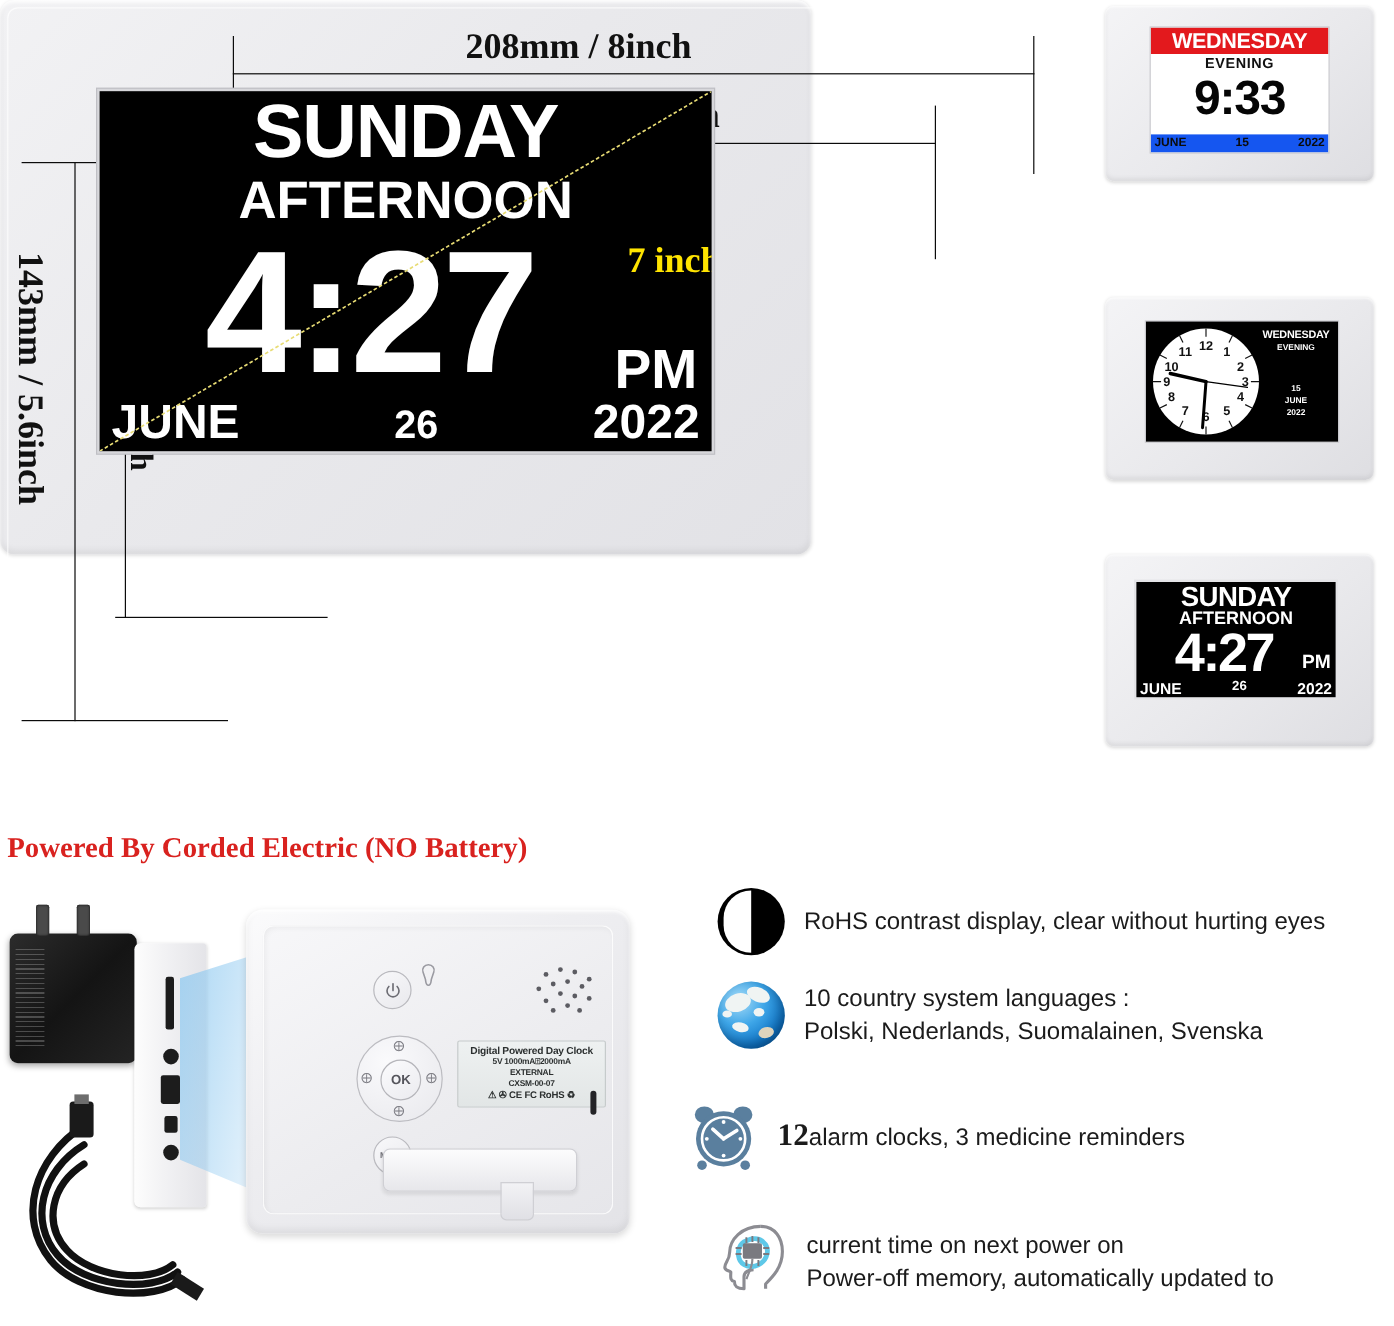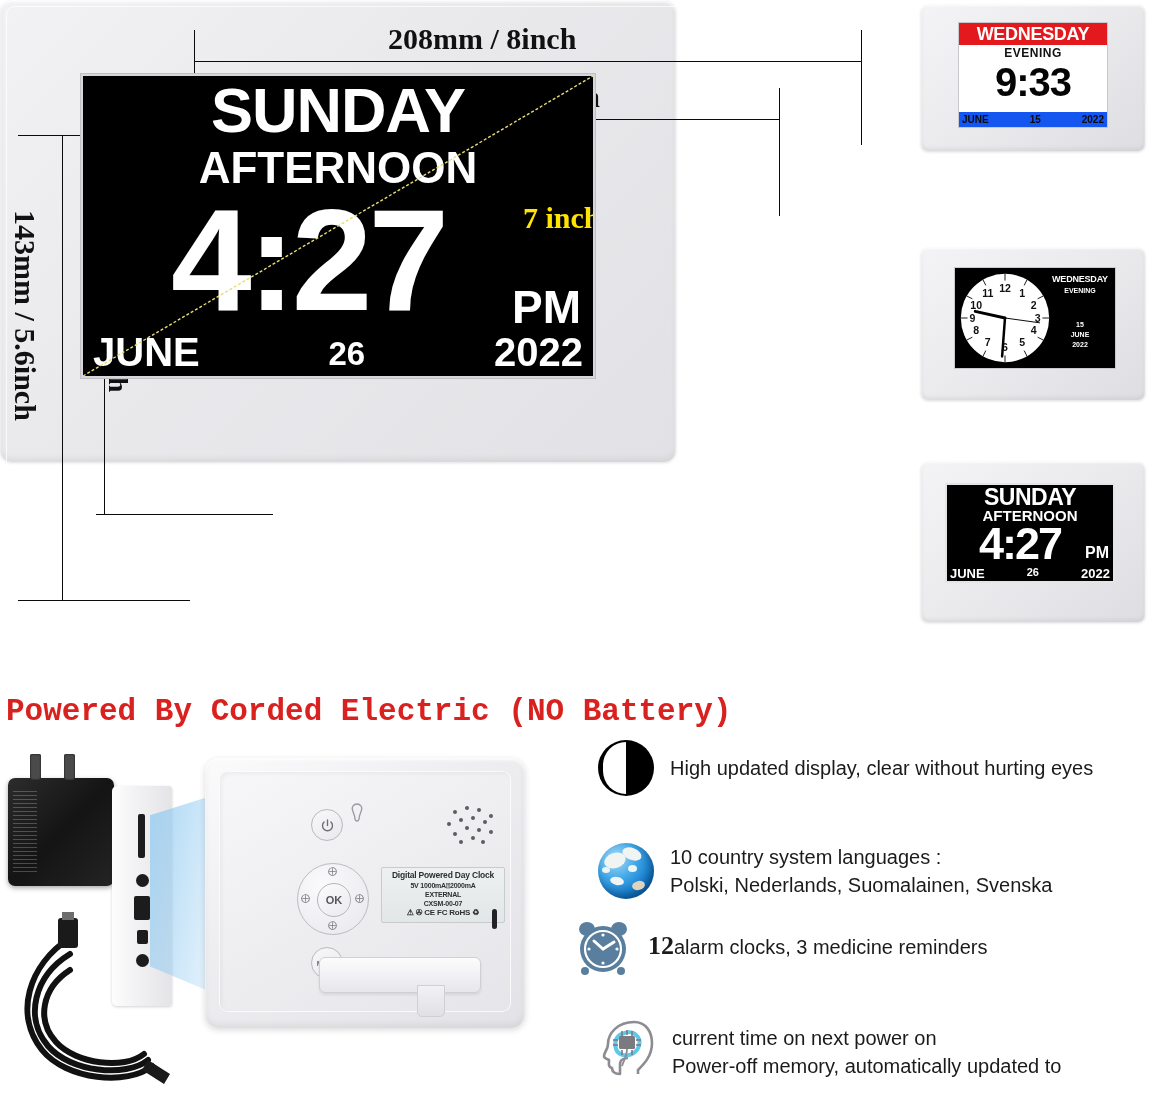--- a/index.html
+++ b/index.html
@@ -115,21 +115,21 @@
   .tm-part{position:absolute;left:0;right:0;top:23px;text-align:center;color:#fff;font-weight:700;font-size:15px;line-height:16px;}
   .tm-time{position:absolute;left:8px;right:28px;top:36px;text-align:center;color:#fff;font-weight:700;font-size:45px;line-height:46px;letter-spacing:-2px;}
   .tm-ampm{position:absolute;right:4px;top:60px;color:#fff;font-weight:700;font-size:16px;line-height:1;}
   .tm-foot{position:absolute;left:3px;right:3px;bottom:1px;color:#fff;font-weight:700;font-size:13px;
     display:flex;justify-content:space-between;line-height:1;}
   .tm-foot span:nth-child(2){font-size:11px;}
 
   
   #headline{
     position:absolute;left:6px;top:694px;color:#d9221f;
-    font-family:Liberation Mono, monospace;font-weight:700;font-size:31px;white-space:nowrap;
+    font-family:Liberation Serif, serif;font-weight:700;font-size:24px;white-space:nowrap;
   }
 
   
   #adapter{
     position:absolute;left:8px;top:778px;width:106px;height:108px;
     background:linear-gradient(135deg,#2c2c2c 0%,#141414 50%,#242424 100%);
     border-radius:7px;box-shadow:0 2px 5px rgba(0,0,0,.35);
   }
   .prong{position:absolute;top:-24px;width:11px;height:26px;background:#4a4a4a;border-radius:2px;
     box-shadow:inset 0 0 2px #000;}
@@ -209,21 +209,21 @@
   }
   #side-slot{position:absolute;right:14px;top:138px;width:5px;height:20px;background:#232327;border-radius:3px;}
 
   
   .feature{position:absolute;display:flex;align-items:flex-start;}
   .feat-icon{flex:0 0 auto;margin-right:16px;}
   .feat-text{color:#1b1b1b;font-size:20px;line-height:28px;}
   .feat-text b{font-weight:700;}
 
   #f1{left:598px;top:740px;}
-  #f2{left:598px;top:818px;margin-top:25px;}
+  #f2{left:598px;top:818px;}
   #f3{left:574px;top:920px;}
   #f4{left:598px;top:1018px;}
 
   #contrast-icon{width:56px;height:56px;border-radius:50%;background:#000;position:relative;overflow:hidden;}
   #contrast-icon:after{content:"";position:absolute;left:5px;top:2px;width:23px;height:52px;
     background:#fff;border-radius:23px 0 0 23px;}
 
   .globe{width:56px;height:56px;border-radius:50%;position:relative;overflow:hidden;
     background:radial-gradient(circle at 32% 28%,#a8dcf7 0%,#3ea6e8 38%,#0e72c4 72%,#0a508f 100%);
     box-shadow:inset -3px -4px 9px rgba(0,0,0,.28);}
@@ -432,21 +432,21 @@
     <div id="side-slot"></div>
     <div id="stand"></div>
     <div id="stand-foot"></div>
   </div>
 </div>
 
 <div class="feature" id="f1">
   <div class="feat-icon">
       <div id="contrast-icon"></div>
     </div>
-  <div class="feat-text" style="margin-top:14px;">High updated display, clear without hurting eyes</div>
+  <div class="feat-text" style="margin-top:14px;">RoHS contrast display, clear without hurting eyes</div>
 </div>
 
 <div class="feature" id="f2">
   <div class="feat-icon">
     <div class="globe">
       <i style="left:6px;top:10px;width:22px;height:15px;transform:rotate(-18deg);"></i>
       <i style="left:24px;top:5px;width:20px;height:12px;transform:rotate(22deg);"></i>
       <i style="left:30px;top:22px;width:9px;height:7px;"></i>
       <i style="left:12px;top:34px;width:14px;height:8px;transform:rotate(12deg);"></i>
       <i style="left:34px;top:38px;width:13px;height:9px;background:#ded4bd;transform:rotate(-14deg);"></i>

